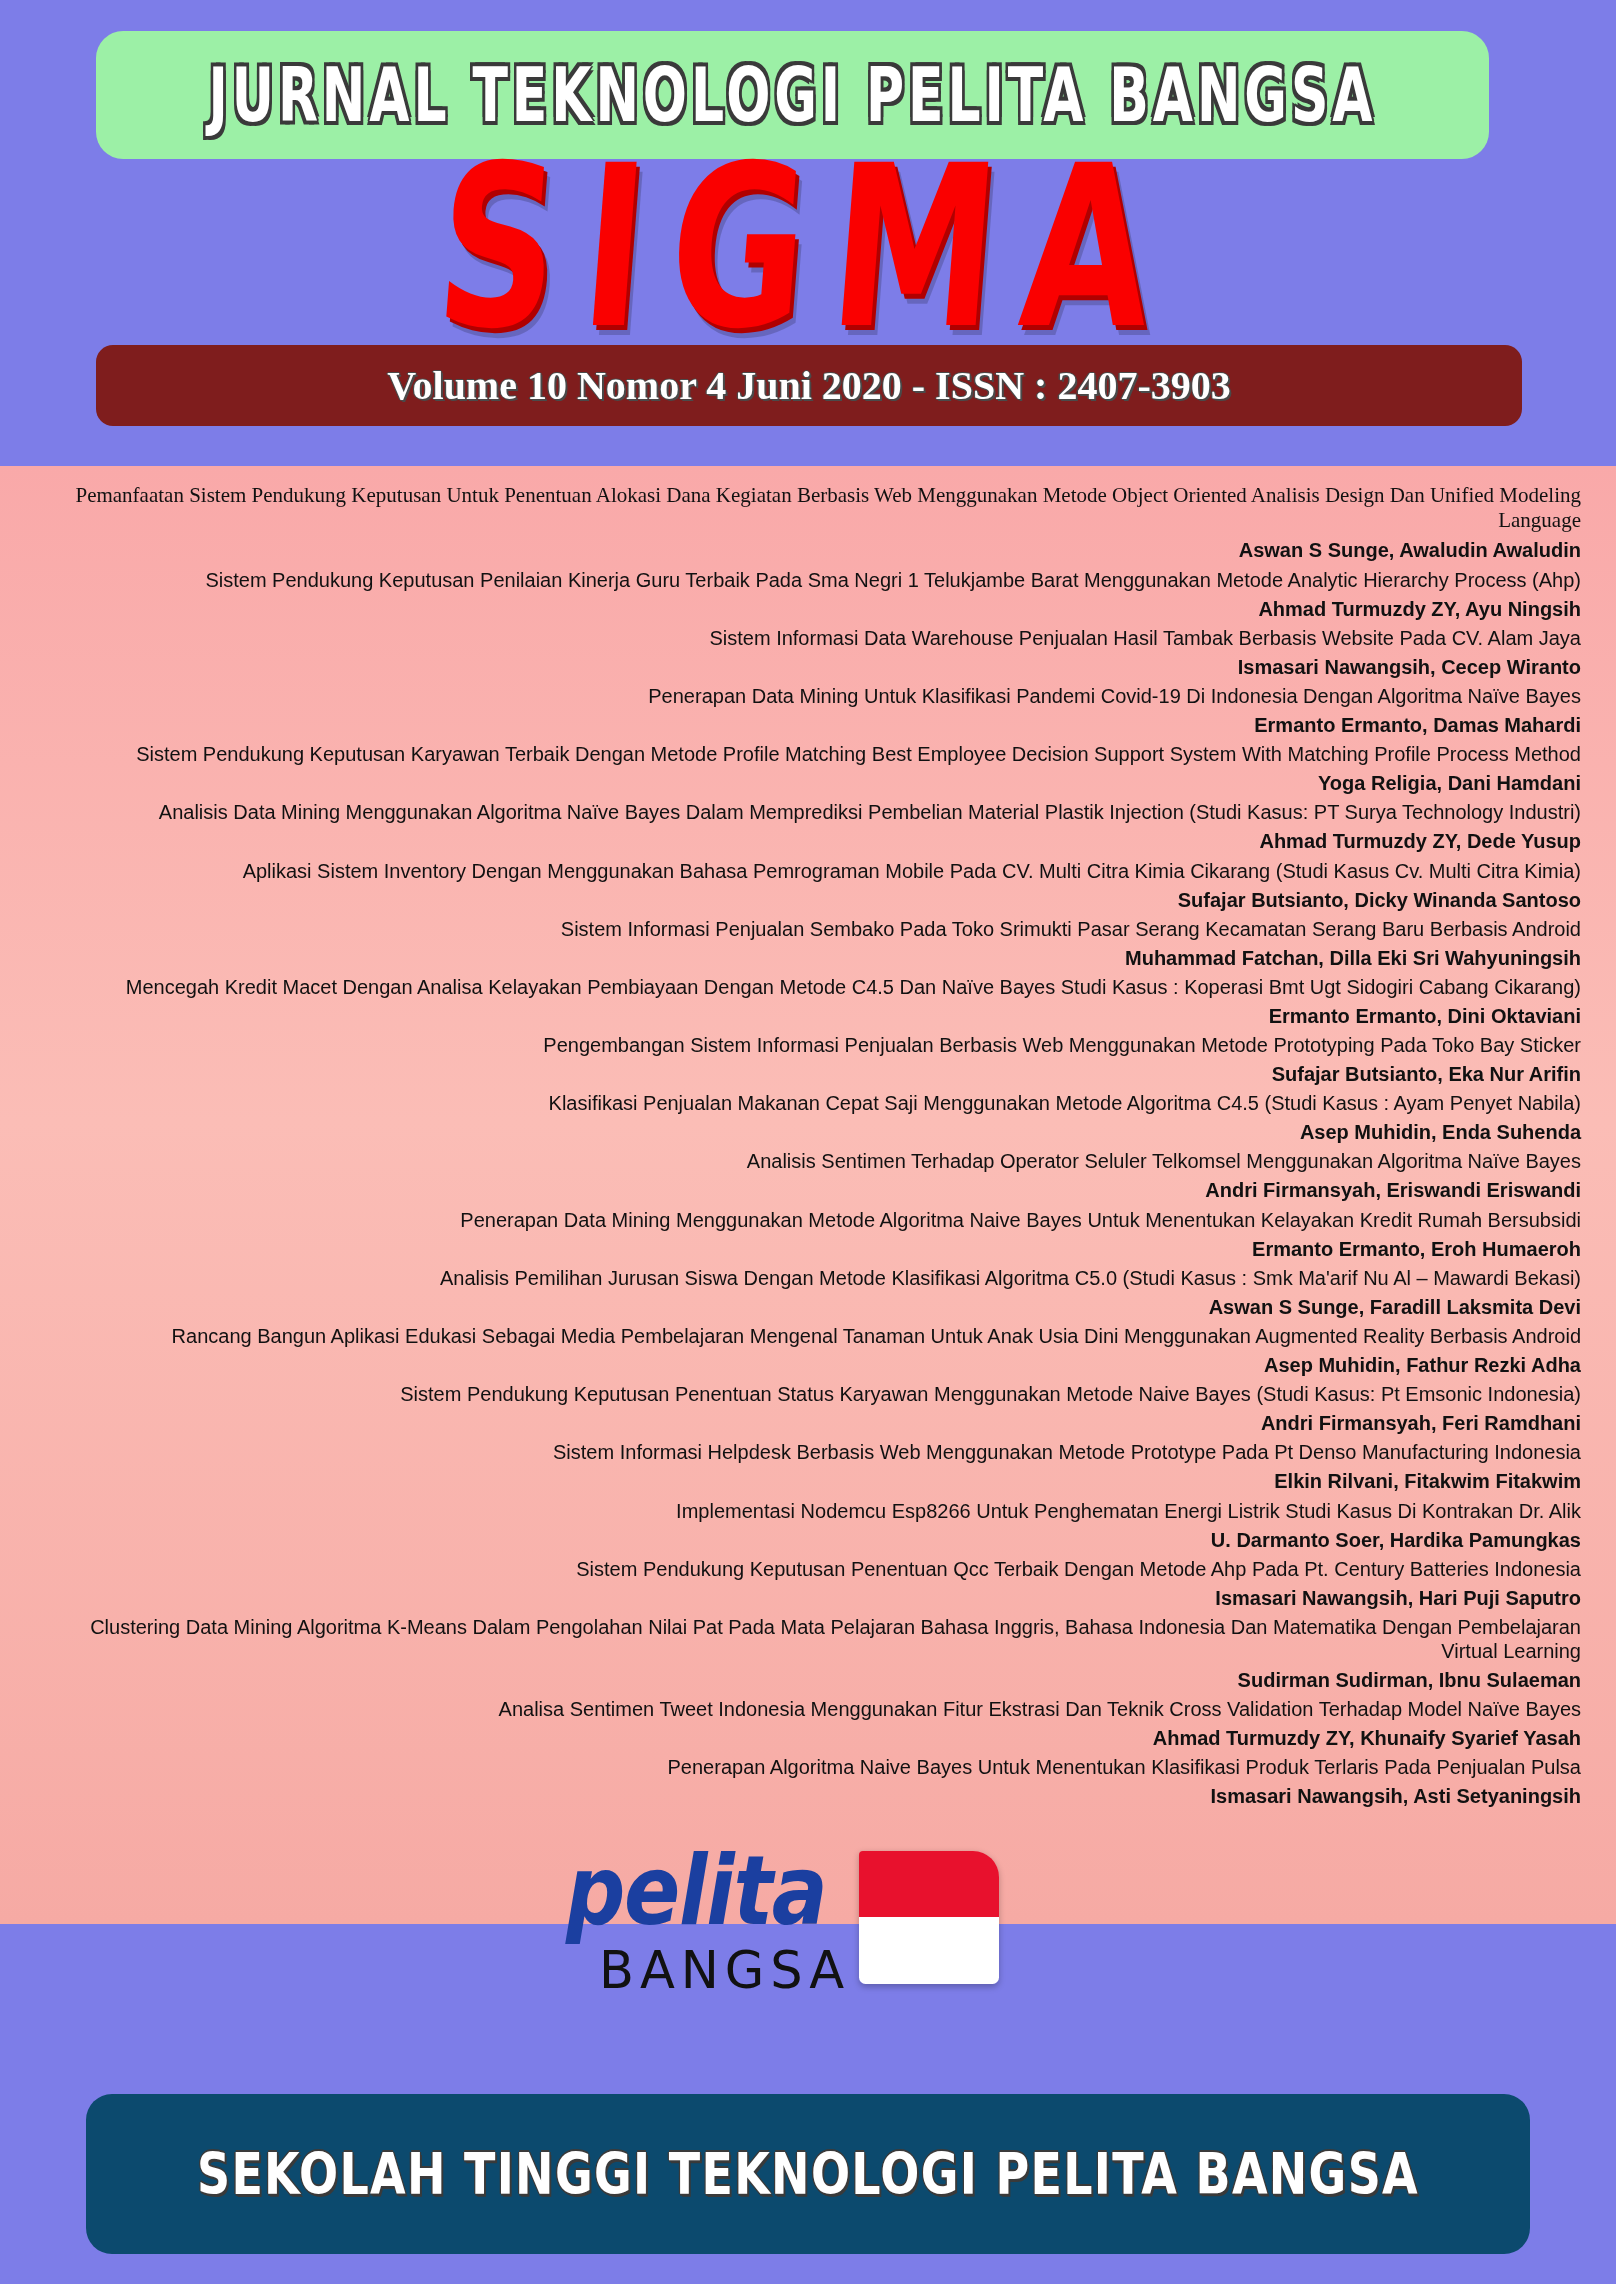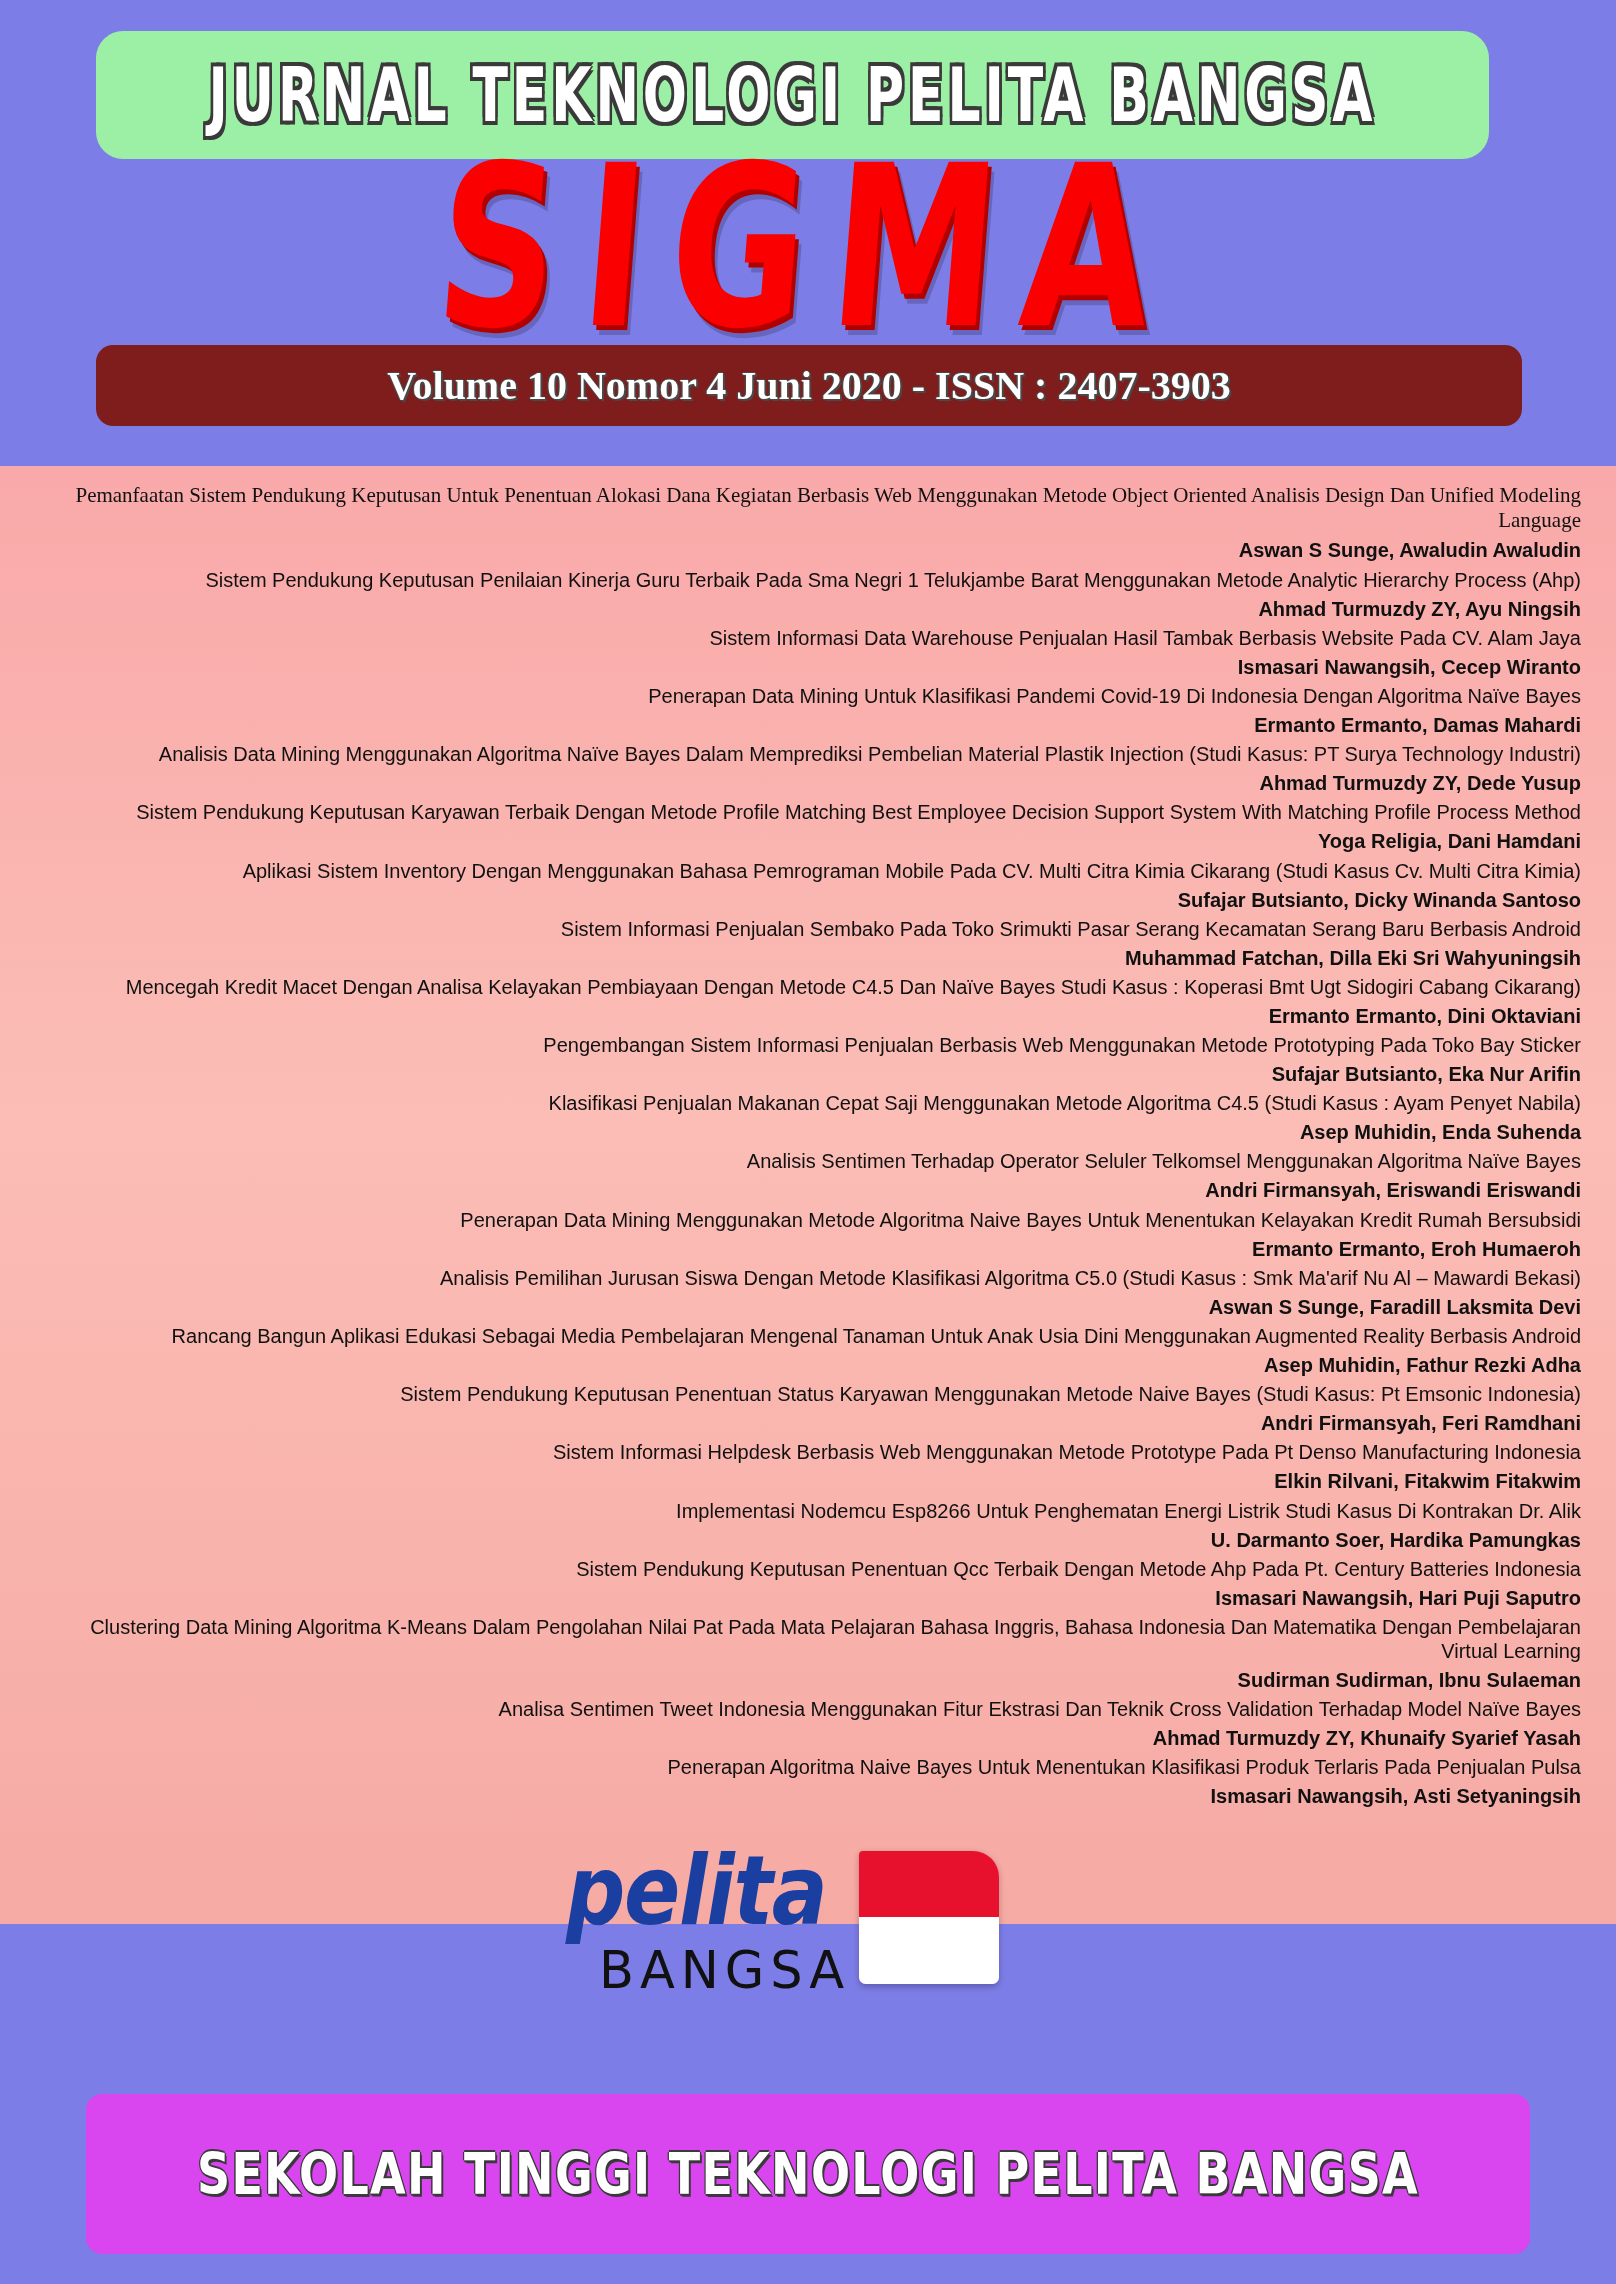--- a/index.html
+++ b/index.html
@@ -175,22 +175,22 @@
     background: #ffffff;
   }
 
   
   .institution-band {
     position: absolute;
     left: 86px;
     top: 2094px;
     width: 1444px;
     height: 160px;
-    background: #d946ef;
-    border-radius: 16px;
+    background: #0c4a6e;
+    border-radius: 26px;
     display: flex;
     align-items: center;
     justify-content: center;
   }
   .institution-text {
     font-family: "DejaVu Sans", sans-serif;
     font-weight: bold;
     font-size: 46px;
     letter-spacing: 1.3px;
     color: #ffffff;
@@ -228,26 +228,26 @@
       </div>
       <div class="toc-entry">
         <div class="toc-title">Sistem Informasi Data Warehouse Penjualan Hasil Tambak Berbasis Website Pada CV. Alam Jaya</div>
         <div class="toc-authors">Ismasari Nawangsih, Cecep Wiranto</div>
       </div>
       <div class="toc-entry">
         <div class="toc-title">Penerapan Data Mining Untuk Klasifikasi Pandemi Covid-19 Di Indonesia Dengan Algoritma Naïve Bayes</div>
         <div class="toc-authors">Ermanto Ermanto, Damas Mahardi</div>
       </div>
       <div class="toc-entry">
+        <div class="toc-title">Sistem Pendukung Keputusan Karyawan Terbaik Dengan Metode Profile Matching Best Employee Decision Support System With Matching Profile Process Method</div>
+        <div class="toc-authors">Yoga Religia, Dani Hamdani</div>
+      </div>
+      <div class="toc-entry">
         <div class="toc-title">Analisis Data Mining Menggunakan Algoritma Naïve Bayes Dalam Memprediksi Pembelian Material Plastik Injection (Studi Kasus: PT Surya Technology Industri)</div>
         <div class="toc-authors">Ahmad Turmuzdy ZY, Dede Yusup</div>
-      </div>
-      <div class="toc-entry">
-        <div class="toc-title">Sistem Pendukung Keputusan Karyawan Terbaik Dengan Metode Profile Matching Best Employee Decision Support System With Matching Profile Process Method</div>
-        <div class="toc-authors">Yoga Religia, Dani Hamdani</div>
       </div>
       <div class="toc-entry">
         <div class="toc-title">Aplikasi Sistem Inventory Dengan Menggunakan Bahasa Pemrograman Mobile Pada CV. Multi Citra Kimia Cikarang (Studi Kasus Cv. Multi Citra Kimia)</div>
         <div class="toc-authors">Sufajar Butsianto, Dicky Winanda Santoso</div>
       </div>
       <div class="toc-entry">
         <div class="toc-title">Sistem Informasi Penjualan Sembako Pada Toko Srimukti Pasar Serang Kecamatan Serang Baru Berbasis Android</div>
         <div class="toc-authors">Muhammad Fatchan, Dilla Eki Sri Wahyuningsih</div>
       </div>
       <div class="toc-entry">

